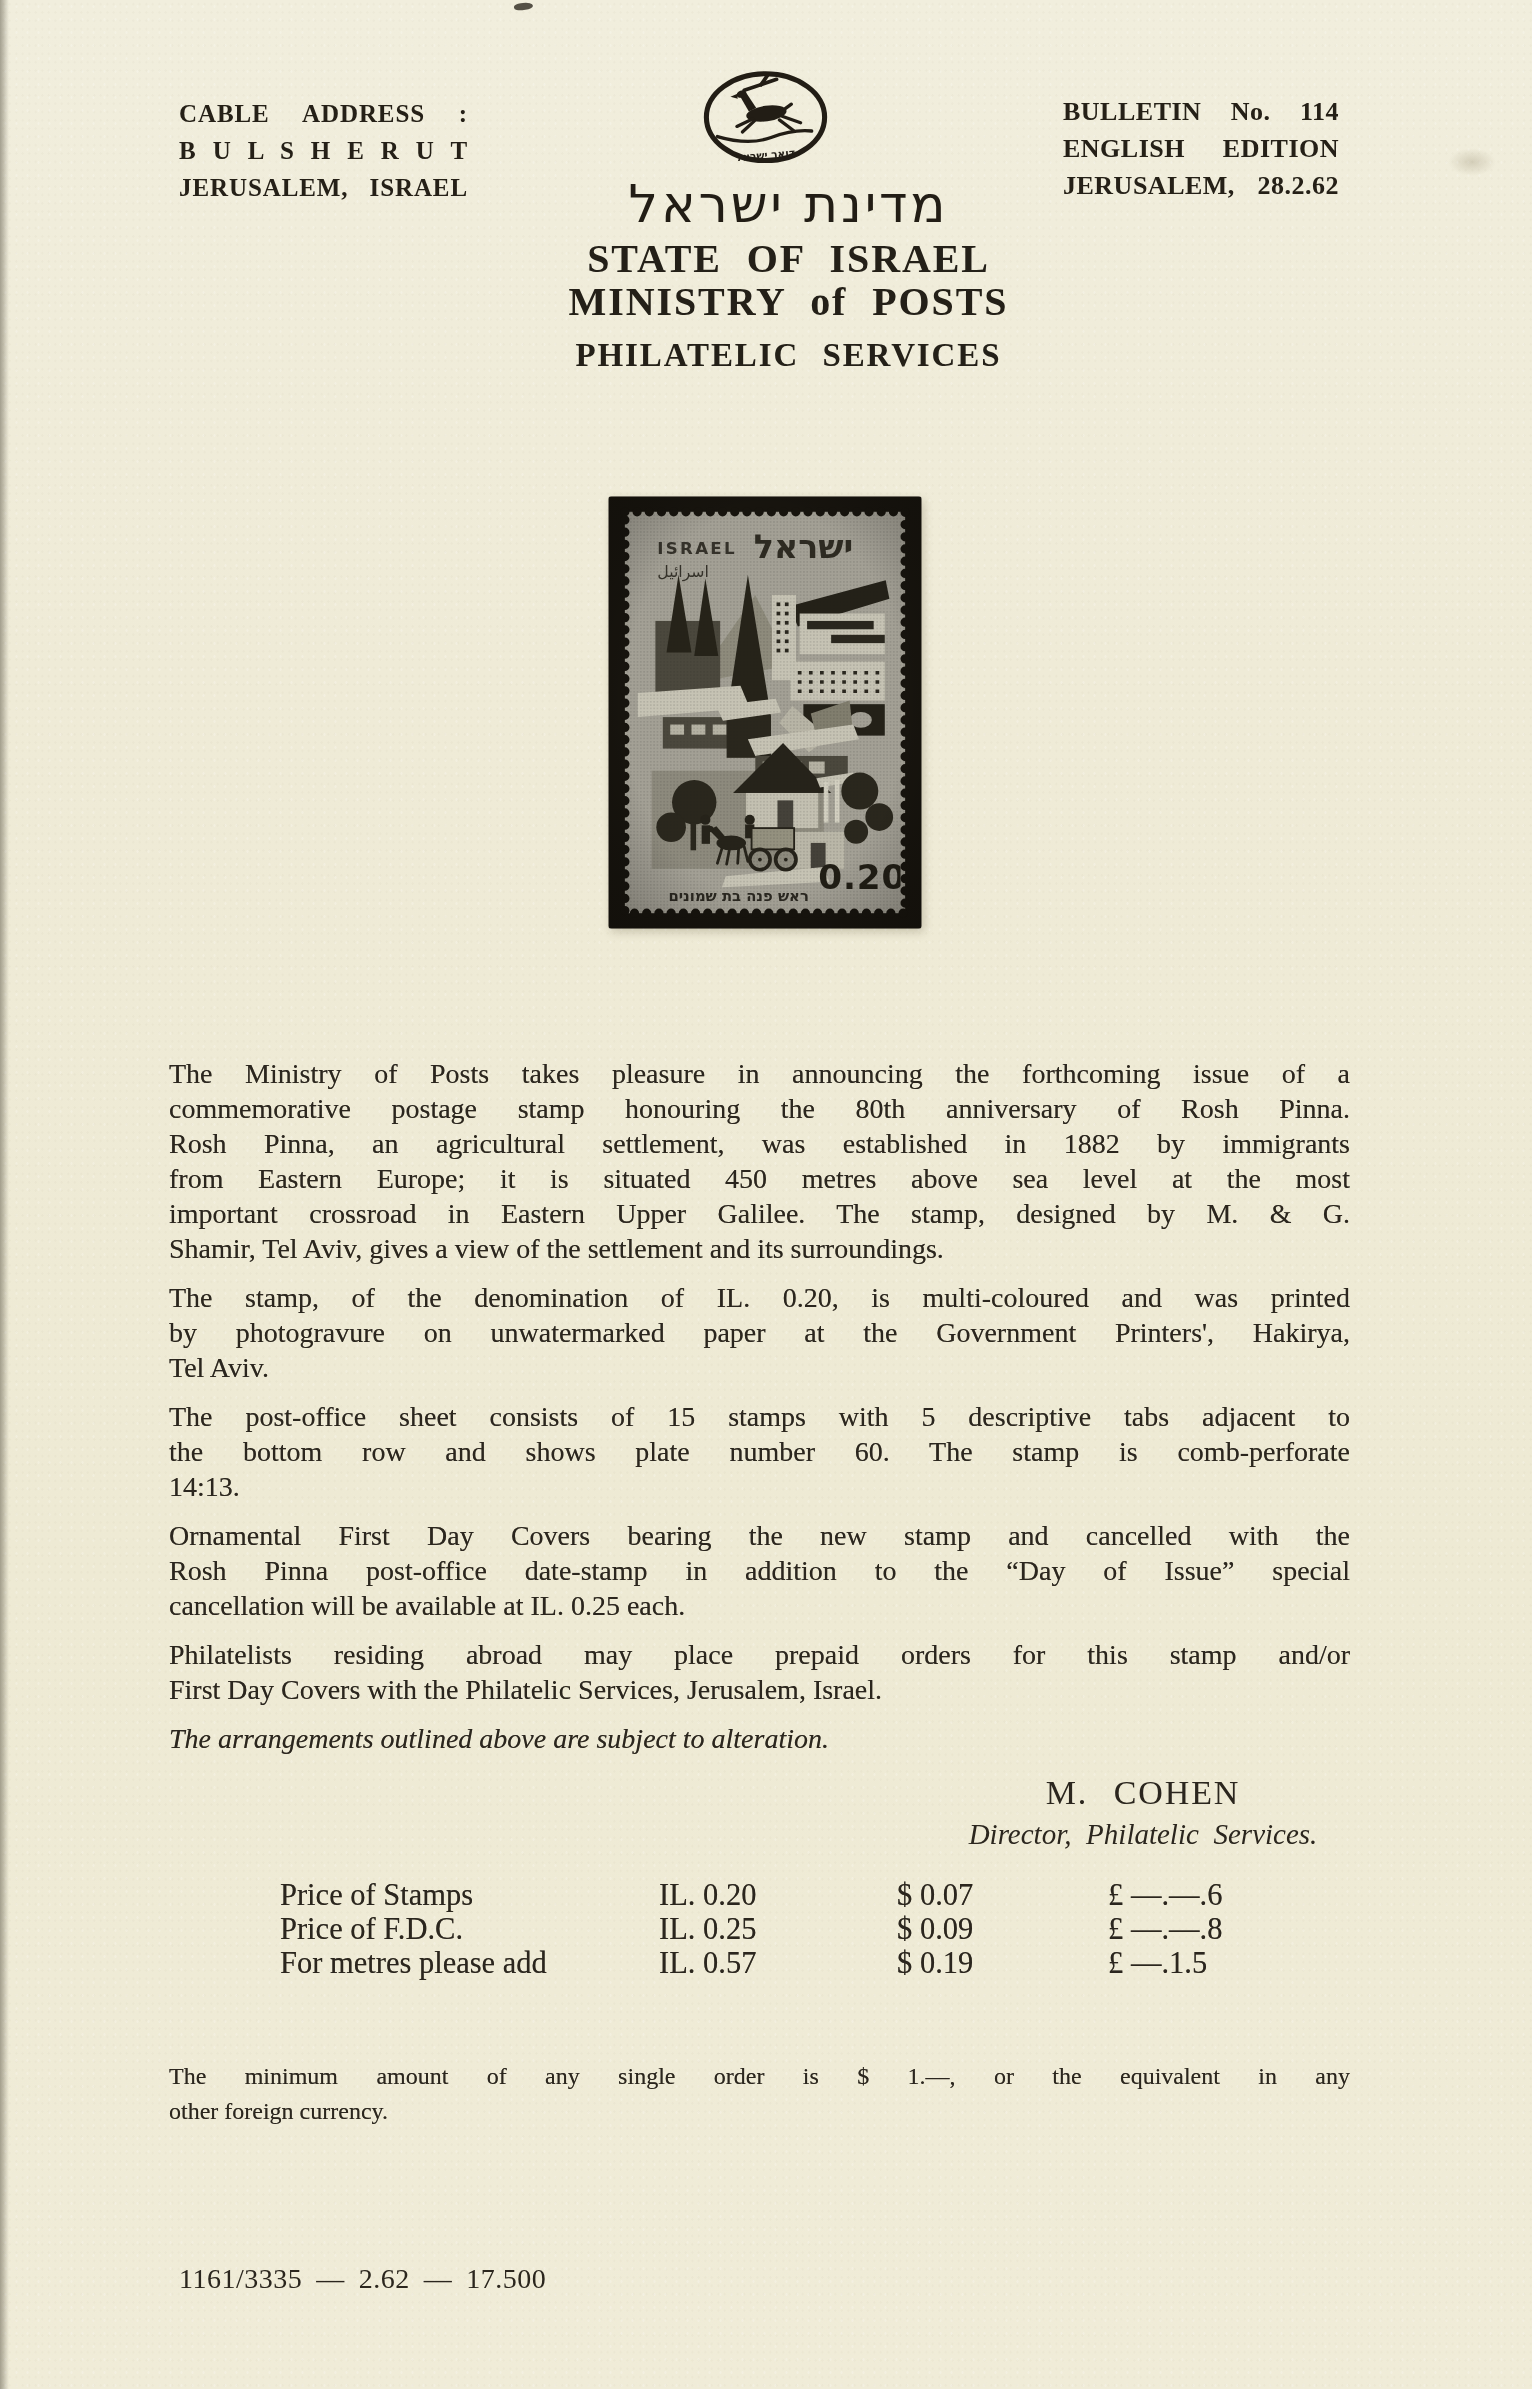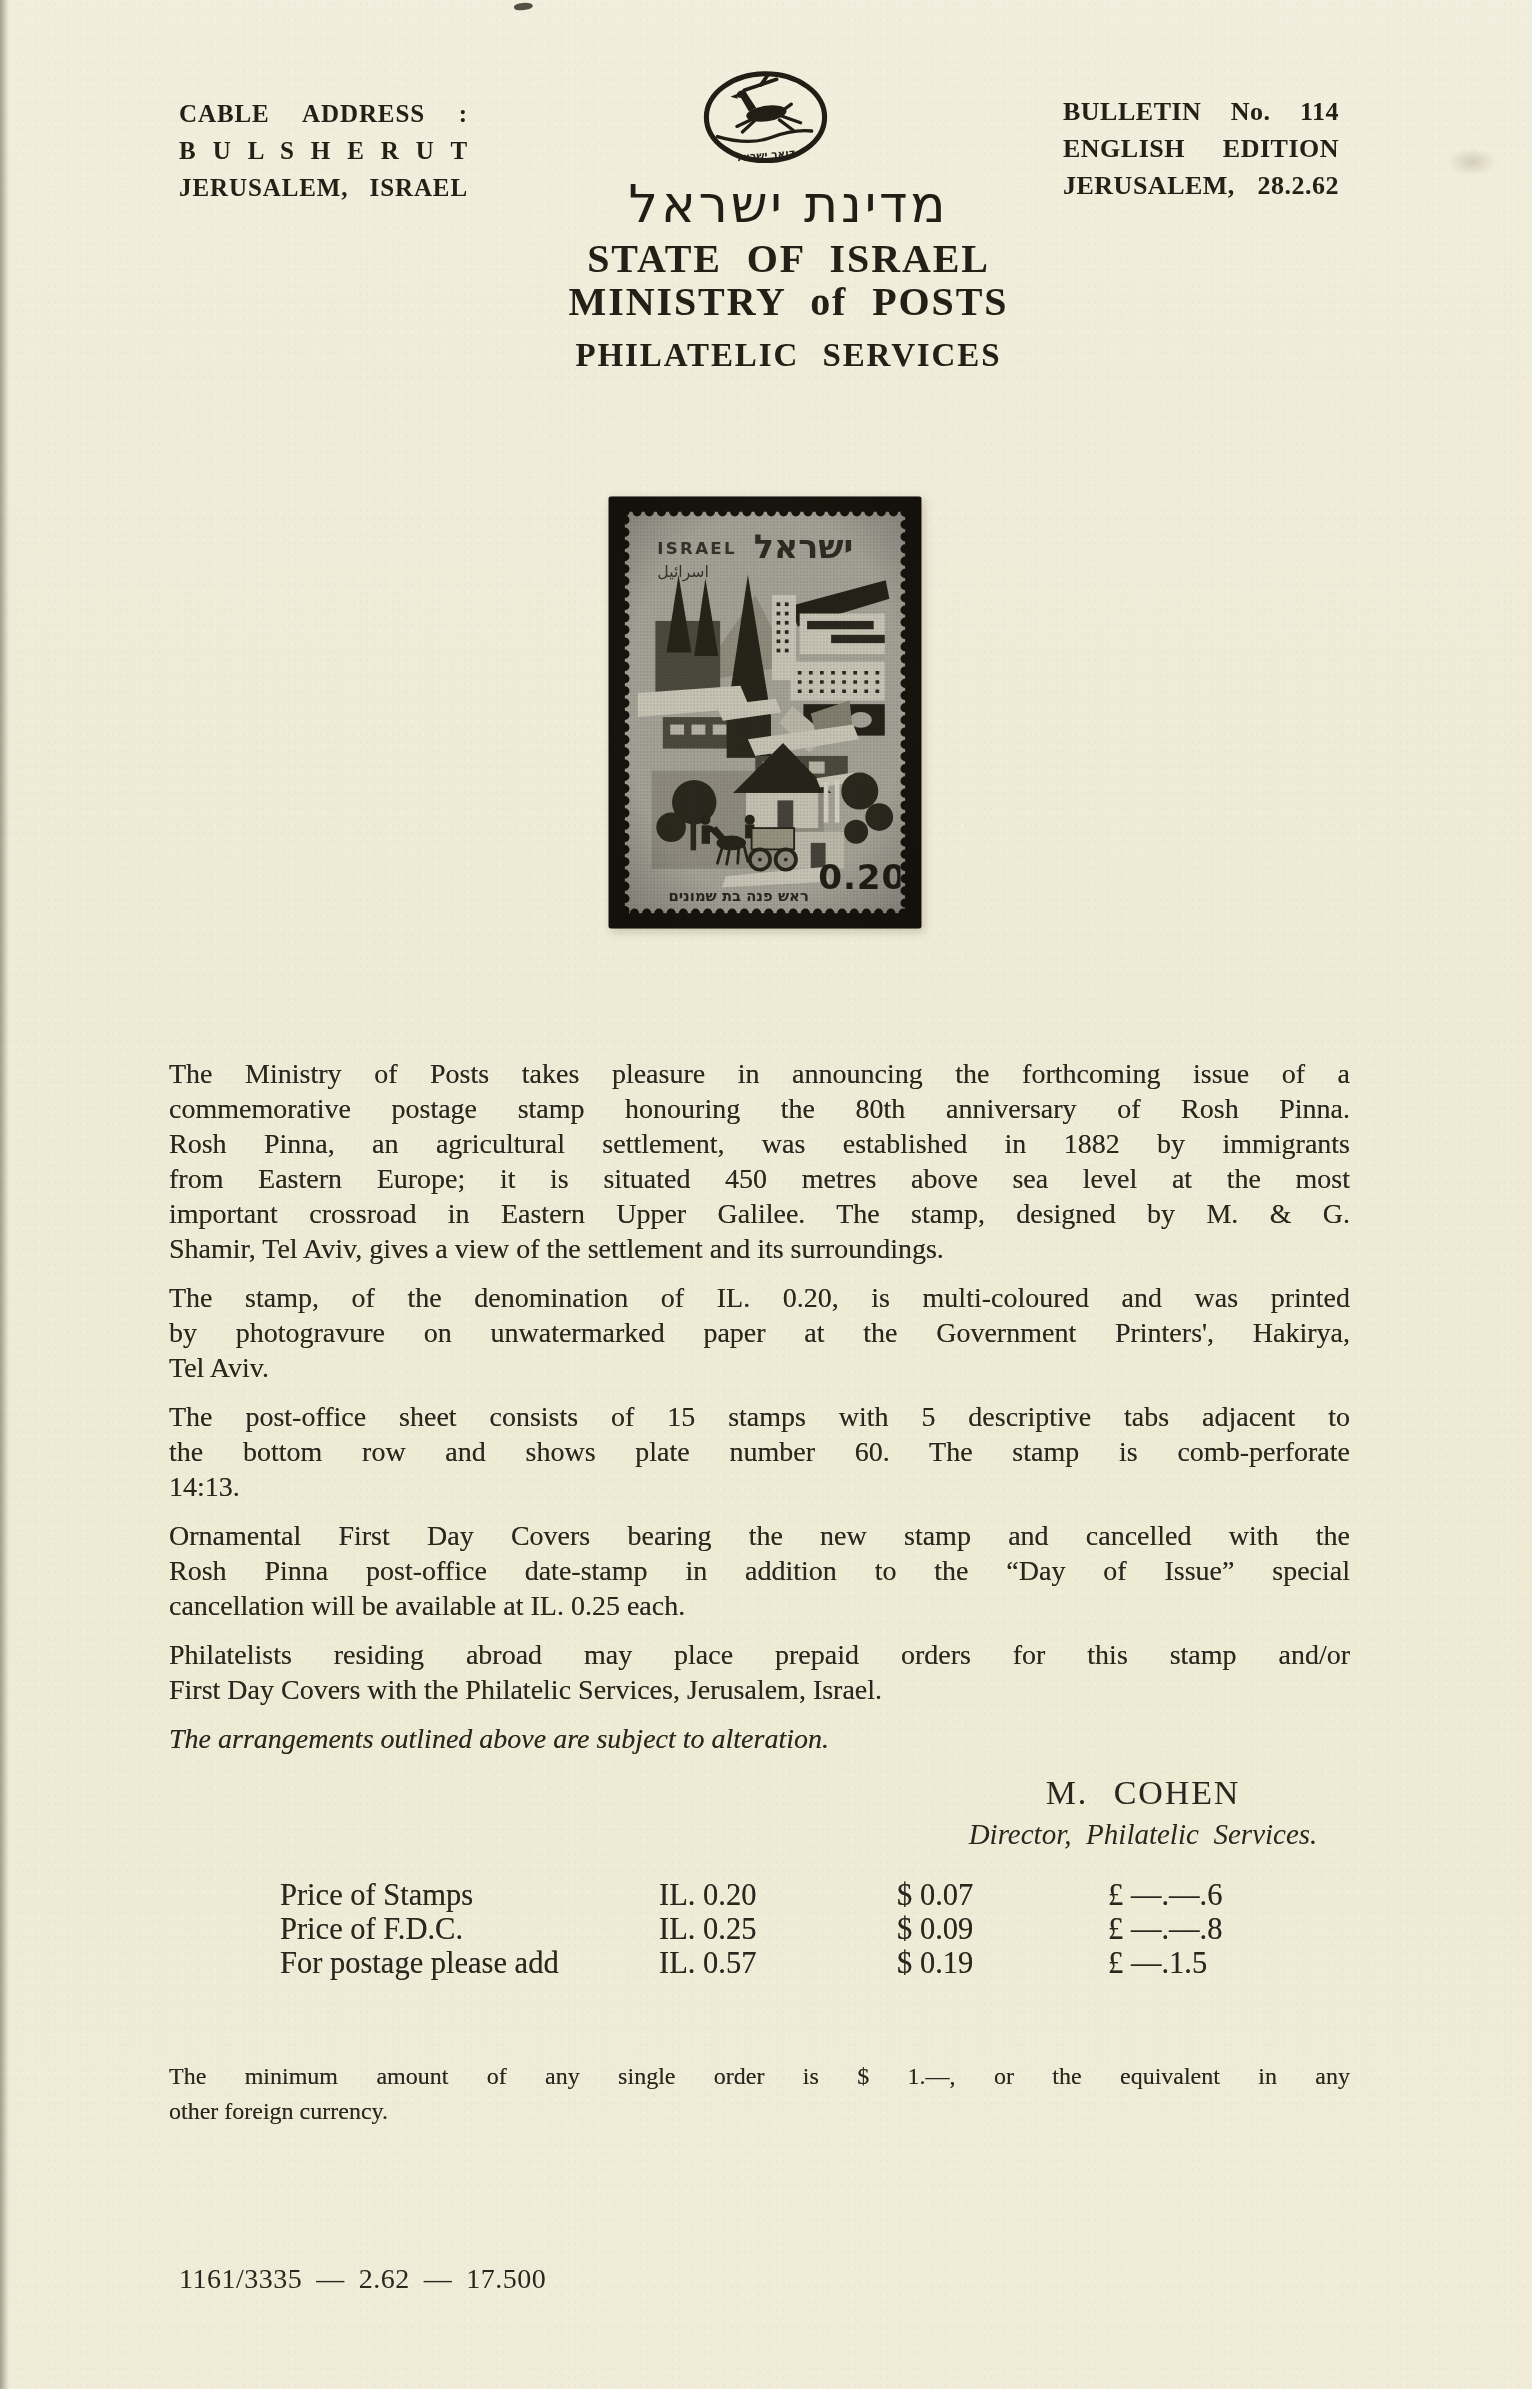--- a/index.html
+++ b/index.html
@@ -280,21 +280,21 @@
       <span class="pc pc-usd">$ 0.07</span>
       <span class="pc pc-gbp">£ —.—.6</span>
     </div>
     <div class="prow">
       <span class="pc pc-item">Price of F.D.C.</span>
       <span class="pc pc-il">IL. 0.25</span>
       <span class="pc pc-usd">$ 0.09</span>
       <span class="pc pc-gbp">£ —.—.8</span>
     </div>
     <div class="prow">
-      <span class="pc pc-item">For postage please add</span>
+      <span class="pc pc-item">For metres please add</span>
       <span class="pc pc-il">IL. 0.57</span>
       <span class="pc pc-usd">$ 0.19</span>
       <span class="pc pc-gbp">£ —.1.5</span>
     </div>
   </div>
 
   <div class="note">
     <div class="line">The minimum amount of any single order is $ 1.—, or the equivalent in any</div>
     <div class="ll">other foreign currency.</div>
   </div>

